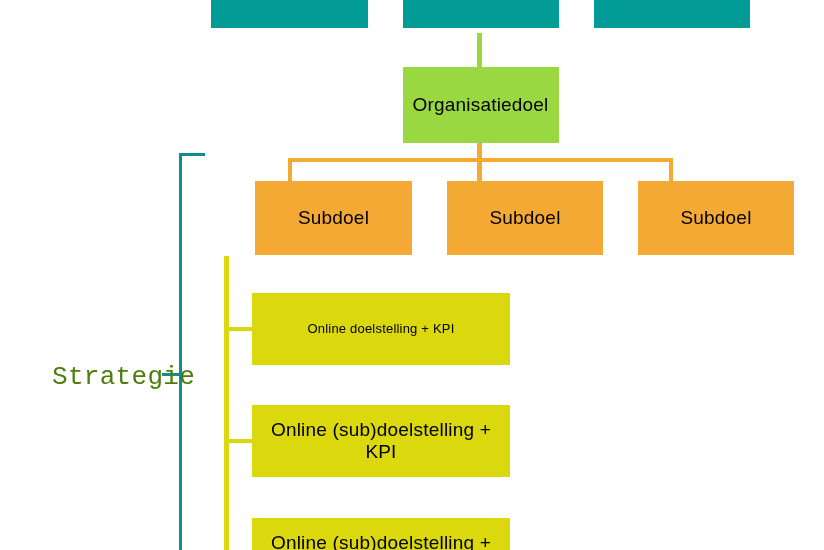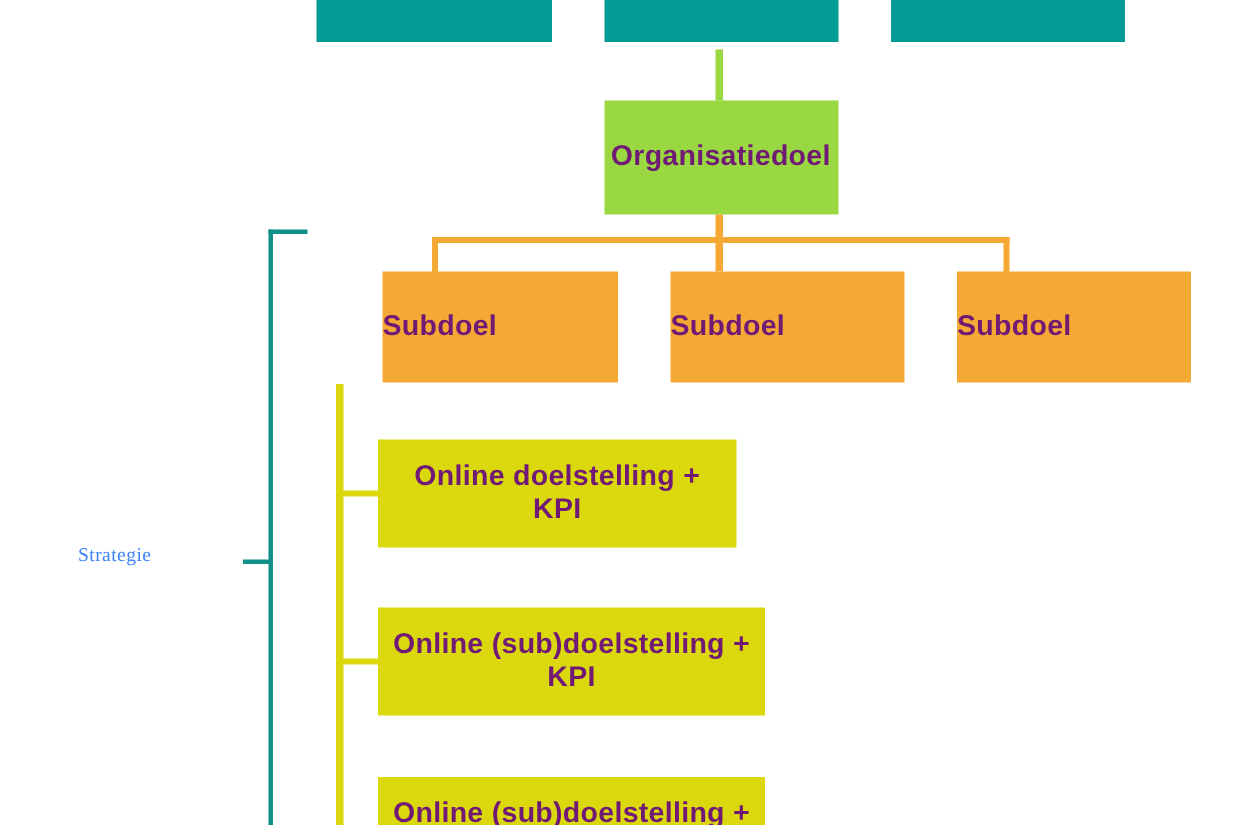--- a/index.html
+++ b/index.html
@@ -18,25 +18,25 @@
     background: #ffffff;
     overflow: hidden;
   }
 
   
   .node {
     position: absolute;
     box-sizing: border-box;
     display: flex;
     align-items: center;
-    justify-content: flex-start;
+    justify-content: center;
     text-align: center;
-    color: #701a75;
+    color: #000000;
     font-family: "Liberation Sans", sans-serif;
-    font-weight: 700;
+    font-weight: 400;
     letter-spacing: .2px;
     line-height: 1.16;
     white-space: nowrap;
   }
   .node.wrap { white-space: normal; }
 
   .node-teal  { background: #039b96; }
   .node-green { background: #9ad842; }
   .node-orange{ background: #f5a935; margin-left: 44px; }
   .node-yellow{ background: #dbd80d; }
@@ -56,21 +56,21 @@
     width: 175px;           
     margin-left: -1px;
   }
 
   
   .orange-1 { left: 211px; top: 181px; width: 157px; height: 74px; font-size: 19px; }
   .orange-2 { left: 403px; top: 181px; width: 156px; height: 74px; font-size: 19px; }
   .orange-3 { left: 594px; top: 181px; width: 156px; height: 74px; font-size: 19px; }
 
   
-  .yellow-1 { left: 252px; top: 293px; width: 239px; height: 72px; font-size: 19px; padding: 17px 8px; }
+  .yellow-1 { left: 252px; top: 293px; width: 258px; height: 72px; font-size: 13px; padding: 17px 8px; }
   .yellow-2 { left: 252px; top: 405px; width: 258px; height: 72px; font-size: 19px; padding: 0 8px; }
   .yellow-3 { left: 252px; top: 518px; width: 258px; height: 72px; font-size: 19px; padding: 0 8px;
               align-items: flex-start; padding-top: 14px; }
 
   
   .conn { position: absolute; }
 
   
   .conn-green-up { left: 477px; top: 33px; width: 5px; height: 34px; background: #9ad842; }
 
@@ -87,23 +87,23 @@
 
   
   .conn-teal-vert    { left: 179px; top: 153px; width: 3px; height: 397px; background: #0f8f8a; }
   .conn-teal-top-arm { left: 179px; top: 153px; width: 26px; height: 3px; background: #0f8f8a; }
   .conn-teal-tick    { left: 162px; top: 373px; width: 19px; height: 3px; background: #0f8f8a; }
 
   
   .axis-label {
     position: absolute;
     left: 52px; top: 362px;
-    color: #3b82f6;
-    font-size: 13px;
-    font-family: Liberation Serif, serif;
+    color: #4d7c0f;
+    font-size: 26px;
+    font-family: Liberation Mono, monospace;
     letter-spacing: .3px;
     white-space: nowrap;
   }
 </style>
 </head>
 <body>
 
 <div id="canvas">
 
   <div class="node node-teal teal-1">

